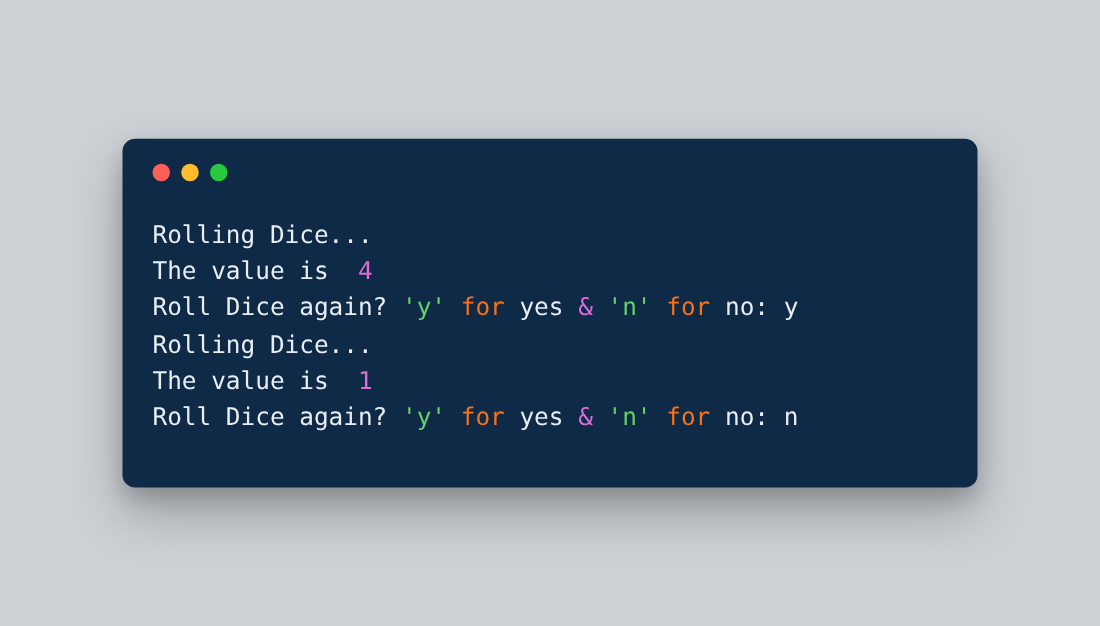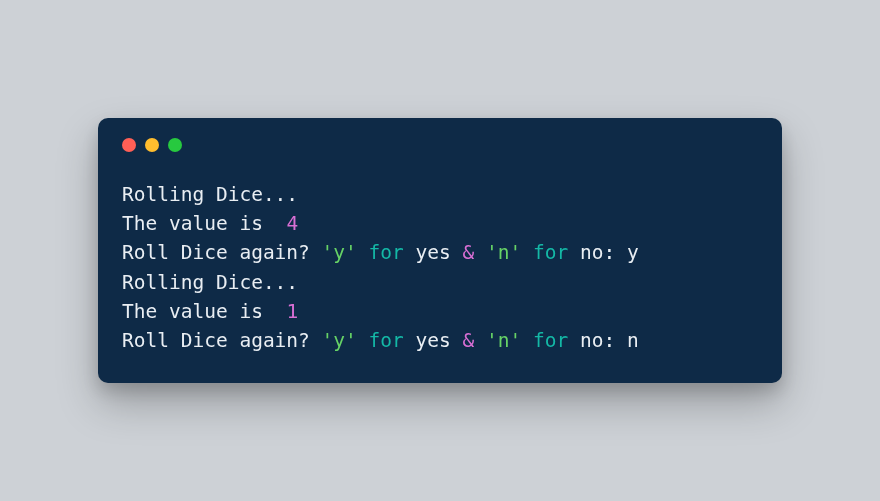--- a/index.html
+++ b/index.html
@@ -10,21 +10,21 @@
     display: flex;
     align-items: center;
     justify-content: center;
     font-family: ui-monospace, "SF Mono", Menlo, Consolas, monospace;
   }
   .terminal {
     width: 684px;
     background: #0e2a47;
     border-radius: 10px;
     box-shadow: 0 20px 40px rgba(0,0,0,0.25), 0 8px 16px rgba(0,0,0,0.15);
-    padding: 20px 24px 28px 24px;
+    padding: 20px 24px 42px 24px;
   }
   .titlebar {
     display: flex;
     gap: 9px;
     margin-bottom: 28px;
   }
   .dot {
     width: 14px;
     height: 14px;
     border-radius: 50%;
@@ -34,21 +34,21 @@
   .dot.green { background: #27c93f; }
   .content {
     color: #e9eef3;
     font-size: 19.5px;
     line-height: 1.5;
     white-space: pre;
   }
   .txt { color: #e9eef3; }
   .num { color: #d86fd4; }
   .str { color: #66d266; }
-  .kw  { color: #14b8a6; }
+  .kw  { color: #f97316; }
   .op  { color: #d86fd4; }
 </style>
 </head>
 <body>
 
 <div class="terminal">
   <div class="titlebar">
     <div class="dot red"></div>
     <div class="dot yellow"></div>
     <div class="dot green"></div>

